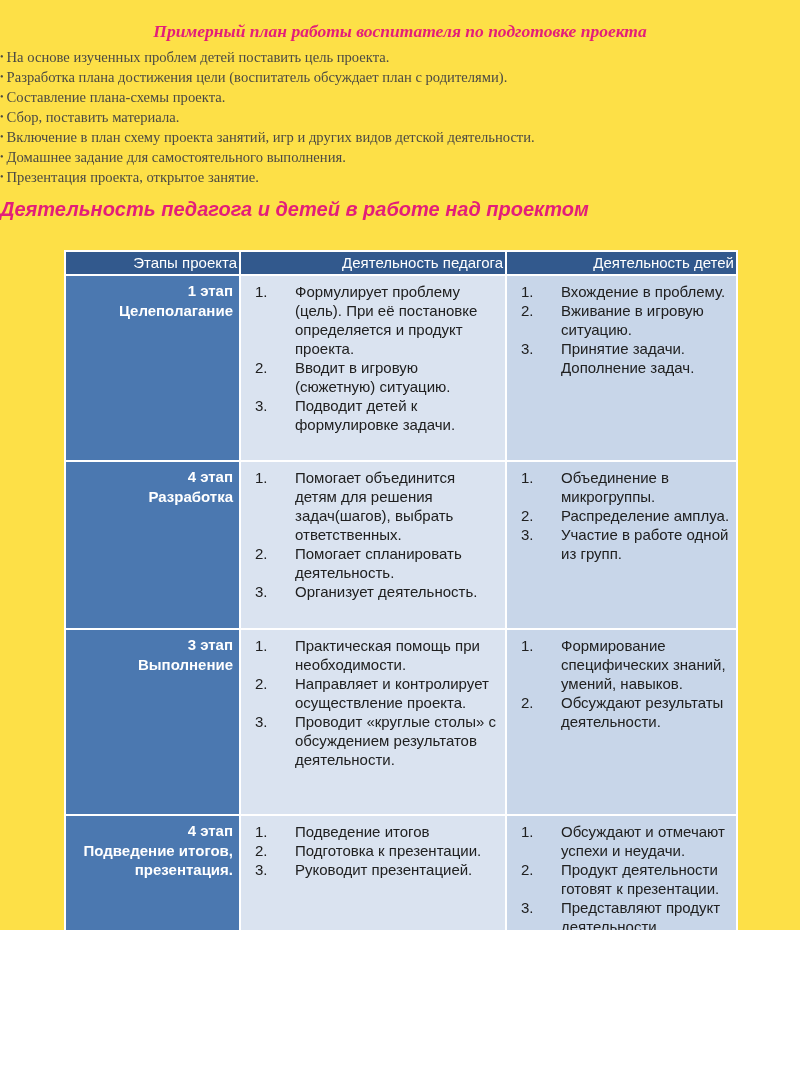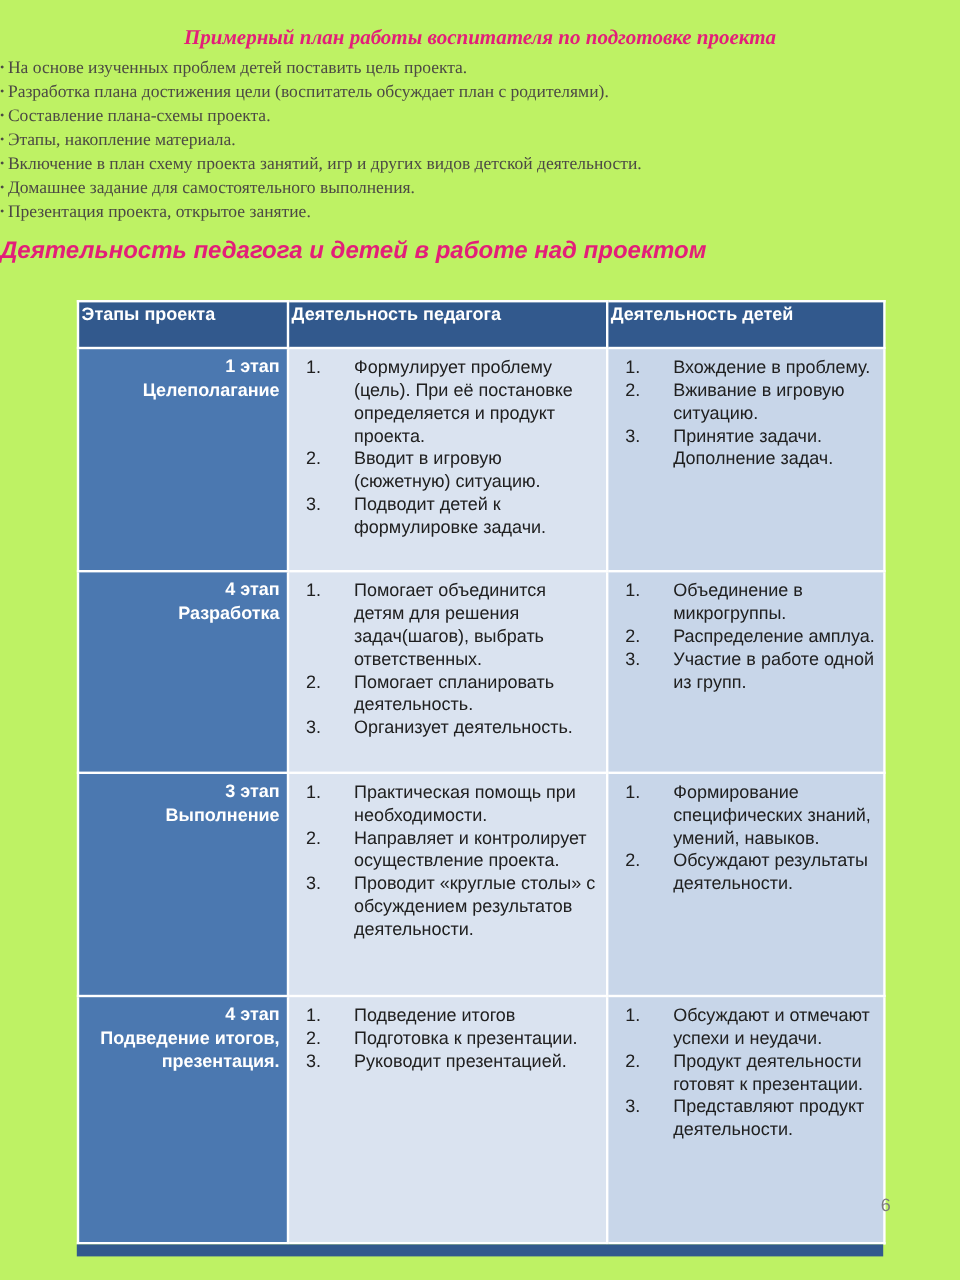--- a/index.html
+++ b/index.html
@@ -4,34 +4,34 @@
 <style>
   :root{
     --accent-pink:#E31E79;
     --header-bg:#32598D;
     --stage-bg:#4B78B0;
     --pedagog-bg:#DAE3F0;
     --children-bg:#C8D6E9;
   }
   *{box-sizing:border-box}
   html,body{margin:0;padding:0;background:#fff}
-  .slide{position:relative;width:800px;height:1067px;margin:0 auto;background:#bef264;overflow:hidden;
+  .slide{position:relative;width:800px;height:930px;margin:0 auto;background:#fde047;overflow:hidden;
          font-family:"Liberation Sans","DejaVu Sans",sans-serif}
   .title{margin:0;padding-top:20px;text-align:center;color:var(--accent-pink);
          font-family:"Liberation Serif","DejaVu Serif",serif;font-style:italic;font-weight:bold;
          font-size:17.5px;line-height:1.3}
   .bullets{list-style:none;margin:5px 0 0;padding:0;text-align:left;
            font-family:"Liberation Serif","DejaVu Serif",serif;font-size:14.6px;line-height:19px;color:#4C4A44}
   .bullets li::before{content:"•";font-size:0.7em;margin-right:3px;position:relative;top:-2px}
   .subtitle{margin:8px 0 0;text-align:left;color:var(--accent-pink);
             font-style:italic;font-weight:bold;font-size:20px;line-height:1.3}
   table.plan{width:672px;margin:28px 0 0 64px;border-collapse:collapse;table-layout:fixed}
   table.plan th,table.plan td{border:2px solid #fff;vertical-align:top}
-  table.plan th{background:var(--header-bg);color:#fff;font-size:15px;font-weight:bold;
-                padding:2px 2px 18px;text-align:left}
+  table.plan th{background:var(--header-bg);color:#fff;font-size:15px;font-weight:normal;
+                padding:2px 2px 3px;text-align:right}
   td.stage{background:var(--stage-bg);color:#fff;font-weight:bold;font-size:15px;line-height:1.32;
            text-align:right;padding:5px 6px}
   td.pedagog{background:var(--pedagog-bg)}
   td.children{background:var(--children-bg)}
   td.body-cell{font-size:15px;line-height:1.27;color:#202020;padding:6px 4px 6px 6px}
   td.body-cell ol{list-style:none;margin:0;padding:0;counter-reset:n}
   td.body-cell li{counter-increment:n;position:relative;padding-left:48px}
   td.body-cell li::before{content:counter(n) ".";position:absolute;left:8px}
   tr.r1{height:186px}
   tr.r2{height:168px}
@@ -44,21 +44,21 @@
 <body>
 
 <div class="slide">
 
   <h1 class="title">Примерный план работы воспитателя по подготовке проекта</h1>
 
   <ul class="bullets">
       <li>На основе изученных проблем детей поставить цель проекта.</li>
       <li>Разработка плана достижения цели (воспитатель обсуждает план с родителями).</li>
       <li>Составление плана-схемы проекта.</li>
-      <li>Этапы, накопление материала.</li>
+      <li>Сбор, поставить материала.</li>
       <li>Включение в план схему проекта занятий, игр и других видов детской деятельности.</li>
       <li>Домашнее задание для самостоятельного выполнения.</li>
       <li>Презентация проекта, открытое занятие.</li>
     </ul>
 
   <h2 class="subtitle">Деятельность педагога и детей в работе над проектом</h2>
 
   <table class="plan">
     <colgroup>
       <col style="width:175px">

